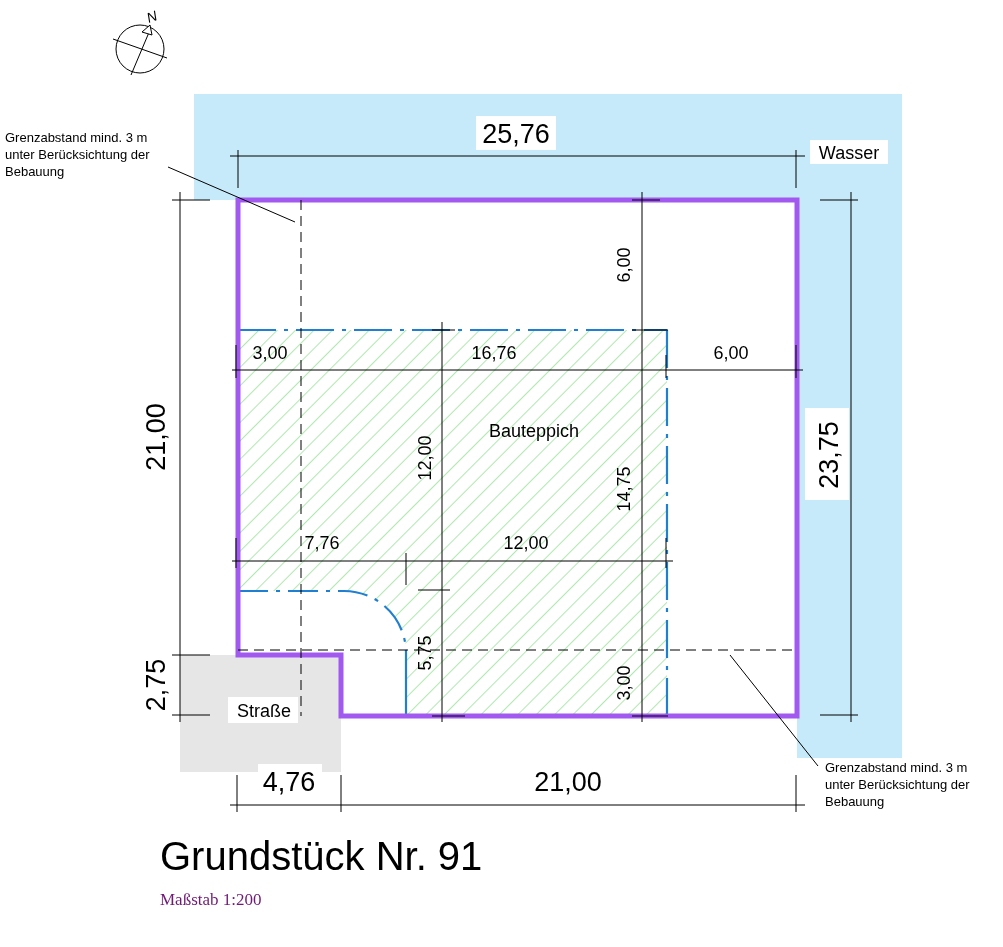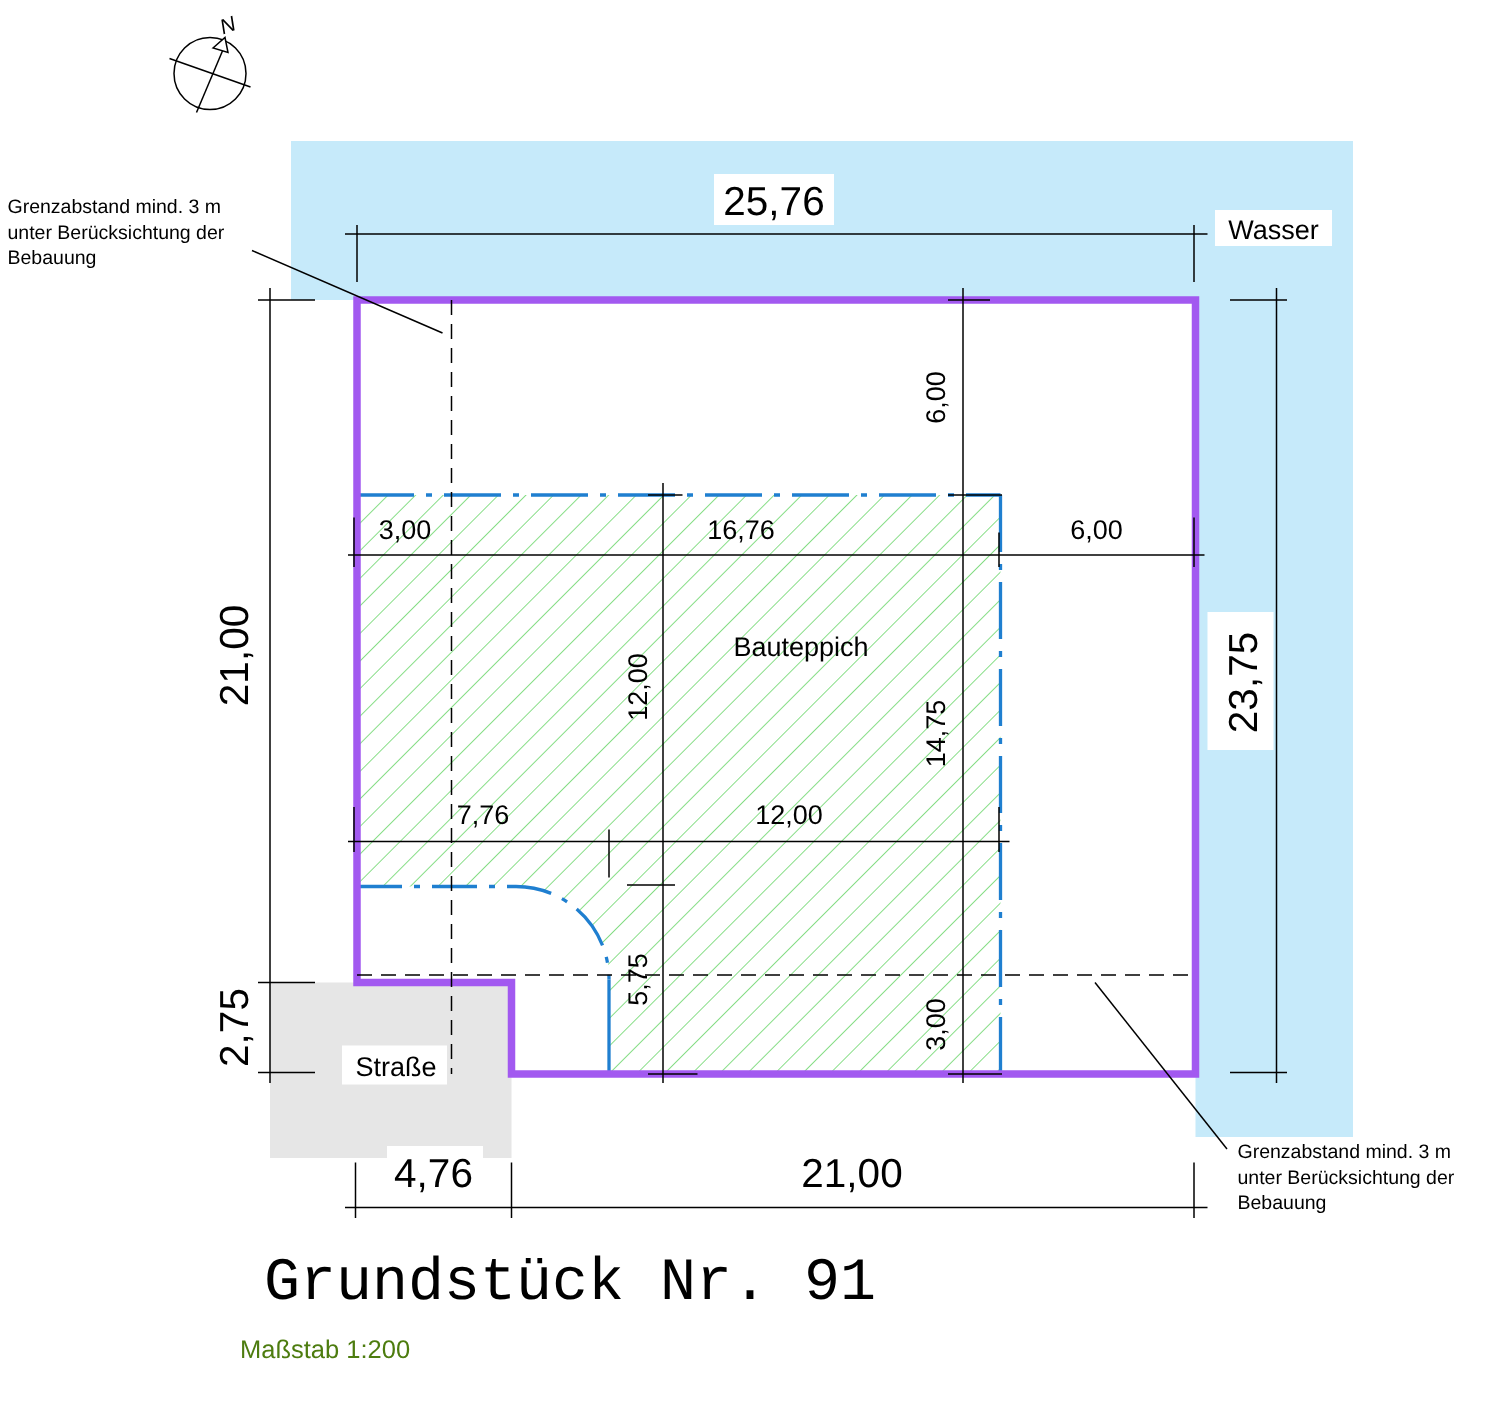--- a/index.html
+++ b/index.html
@@ -1,20 +1,20 @@
 <!DOCTYPE html>
 <html><head>
 <meta charset="utf-8">
 <style>
   html, body { margin:0; padding:0; background:#ffffff; }
   body { width:1003px; height:947px; position:relative; overflow:hidden; font-family:"Liberation Sans", sans-serif; }
   svg { position:absolute; left:0; top:0; }
   .t { font-family:"Liberation Sans", sans-serif; fill:#000; }
-  .title { position:absolute; left:176px; top:834px; font-size:40px; color:#000; font-family:Liberation Mono, monospace; white-space:nowrap; }
-  .scale { position:absolute; left:160px; top:890px; font-size:17px; color:#4d7c0f; font-family:Liberation Sans, sans-serif; white-space:nowrap; }
+  .title { position:absolute; left:160px; top:834px; font-size:40px; color:#000; font-family:Liberation Sans, sans-serif; white-space:nowrap; }
+  .scale { position:absolute; left:160px; top:890px; font-size:17px; color:#701a75; font-family:Liberation Serif, serif; white-space:nowrap; }
 </style>
 </head>
 <body>
 
 <svg width="1003" height="947" viewBox="0 0 1003 947" xmlns="http://www.w3.org/2000/svg">
   <defs>
     <pattern id="hatch" patternUnits="userSpaceOnUse" width="13" height="13" patternTransform="rotate(45)">
       <line x1="0" y1="0" x2="0" y2="13" stroke="#5fd35f" stroke-width="1"></line>
     </pattern>
   </defs>

